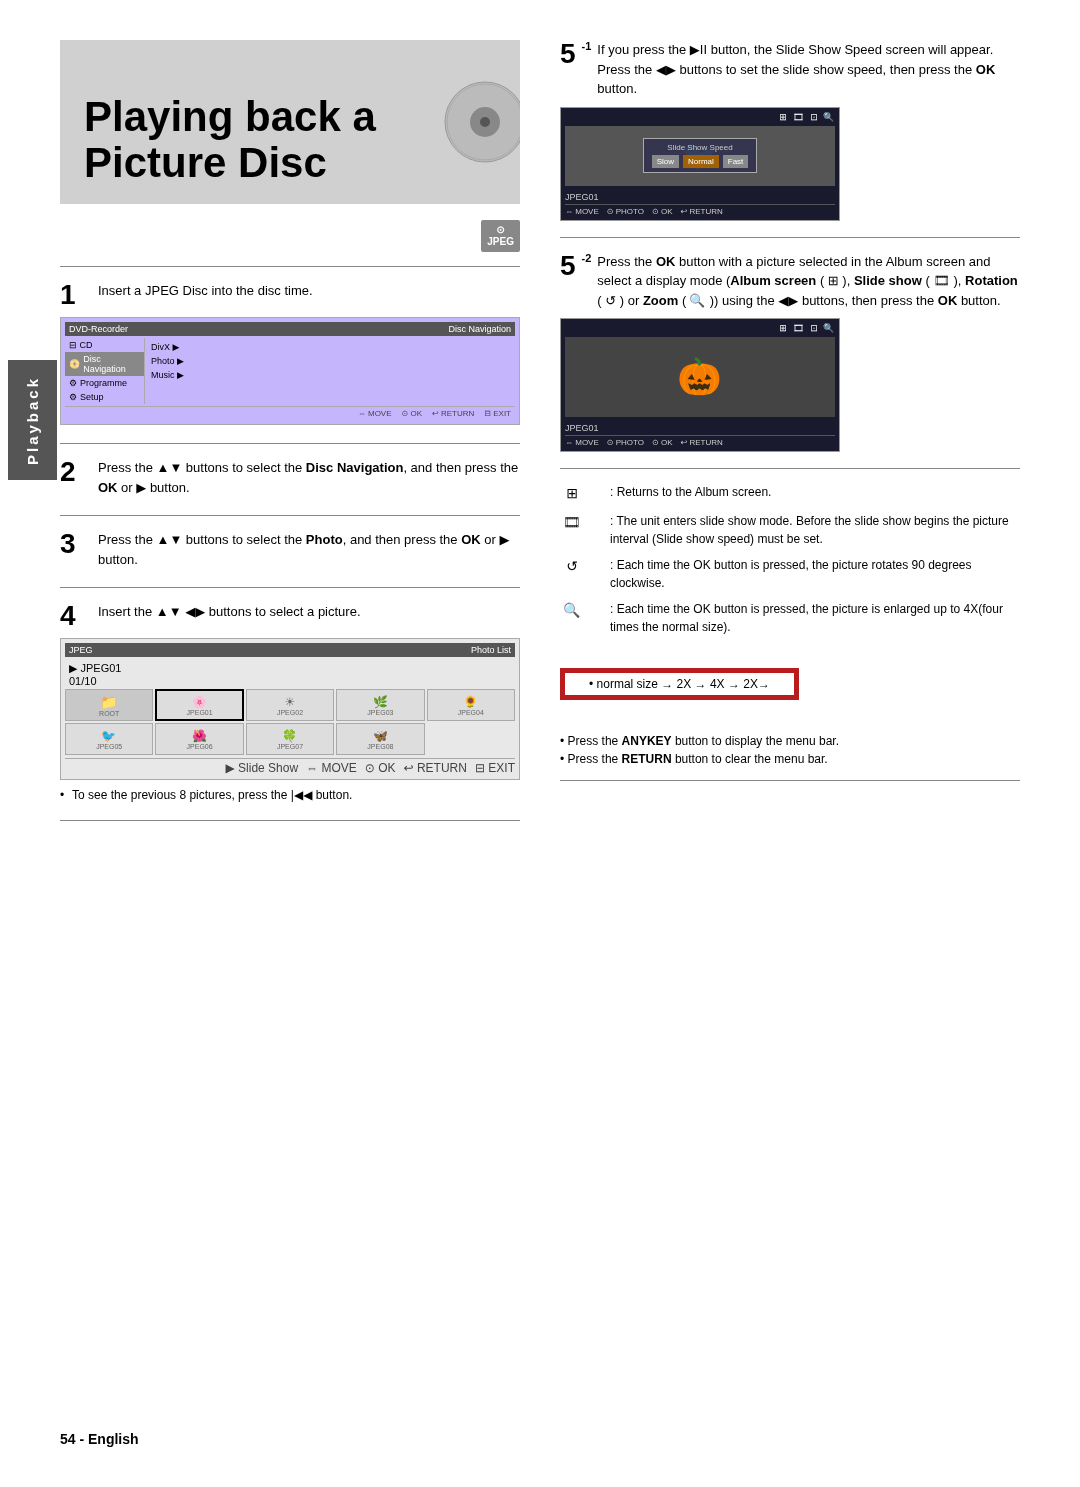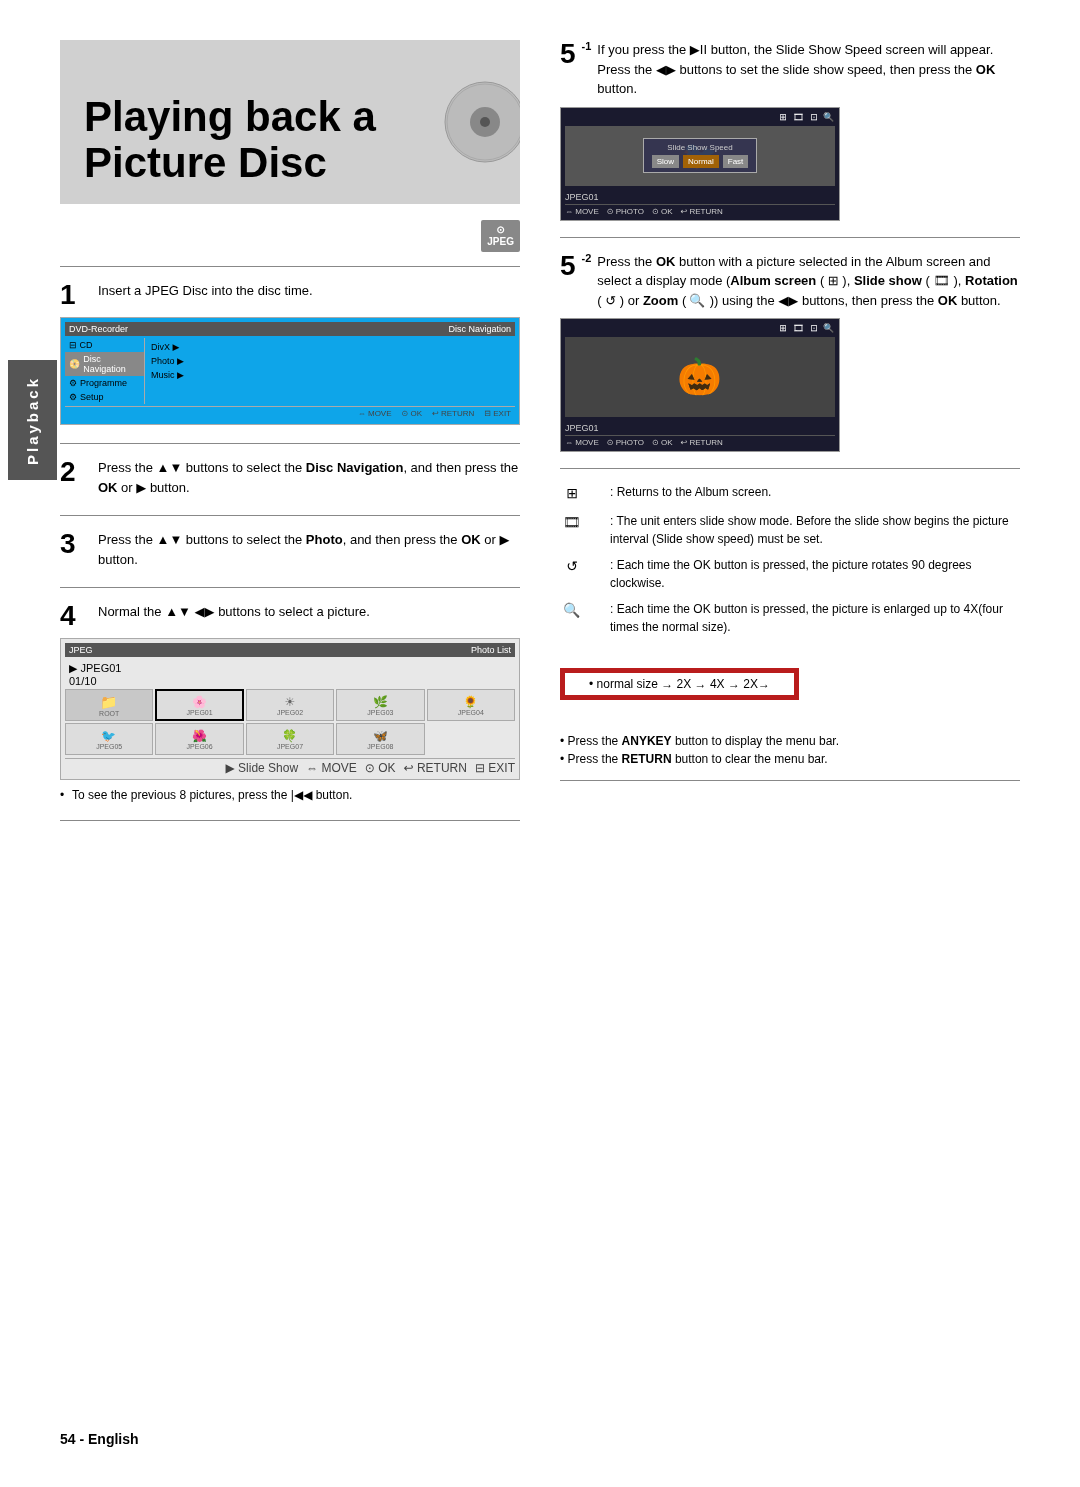--- a/index.html
+++ b/index.html
@@ -108,21 +108,21 @@
       font-weight: bold;
     }
 
     .step-divider {
       border: none;
       border-top: 1px solid #888;
       margin: 14px 0;
     }
 
     .screen-nav {
-      background: #0ea5e9;
+      background: #c4b5fd;
       color: #000;
       border: 1px solid #aaa;
       padding: 4px;
       font-size: 10px;
       margin: 8px 0;
     }
 
     .screen-nav .nav-header {
       display: flex;
       justify-content: space-between;
@@ -530,21 +530,21 @@
               Press the ▲▼ buttons to select the <b>Photo</b>, and then press the <b>OK</b> or ▶ button.
             </span>
           </div>
         </div>
 
         <hr class="step-divider">
 
         <div class="step">
           <div class="step-header">
             <span class="step-number">4</span>
-            <span class="step-text">Normal the ▲▼ ◀▶ buttons to select a picture.</span>
+            <span class="step-text">Insert the ▲▼ ◀▶ buttons to select a picture.</span>
           </div>
 
           <div class="photo-screen">
             <div class="photo-screen-header">
               <span>JPEG</span>
               <span>Photo List</span>
             </div>
             <div style="font-size: 11px; padding: 2px 4px; display: flex; justify-content: space-between; flex-direction: column;">
               <span>▶ JPEG01</span>
               <span>01/10</span>

